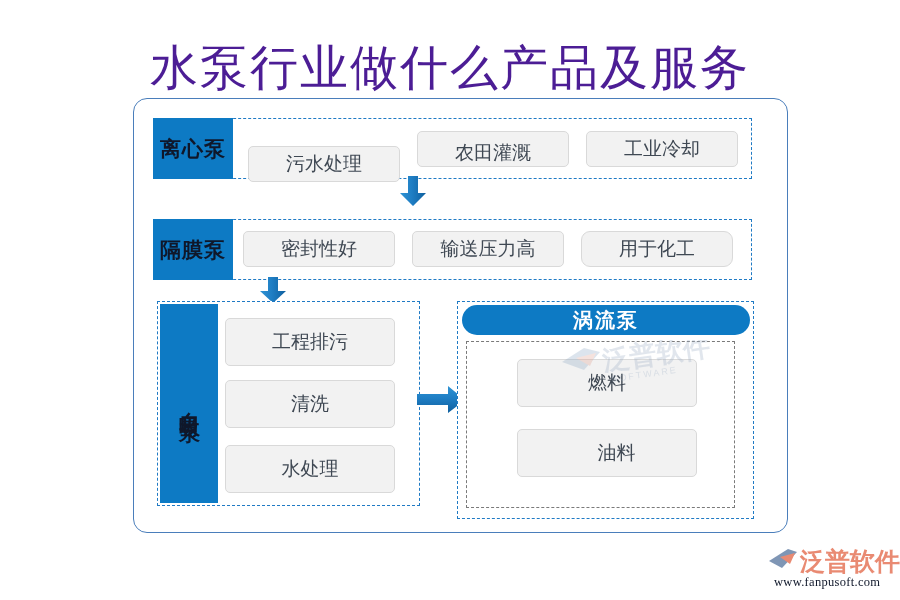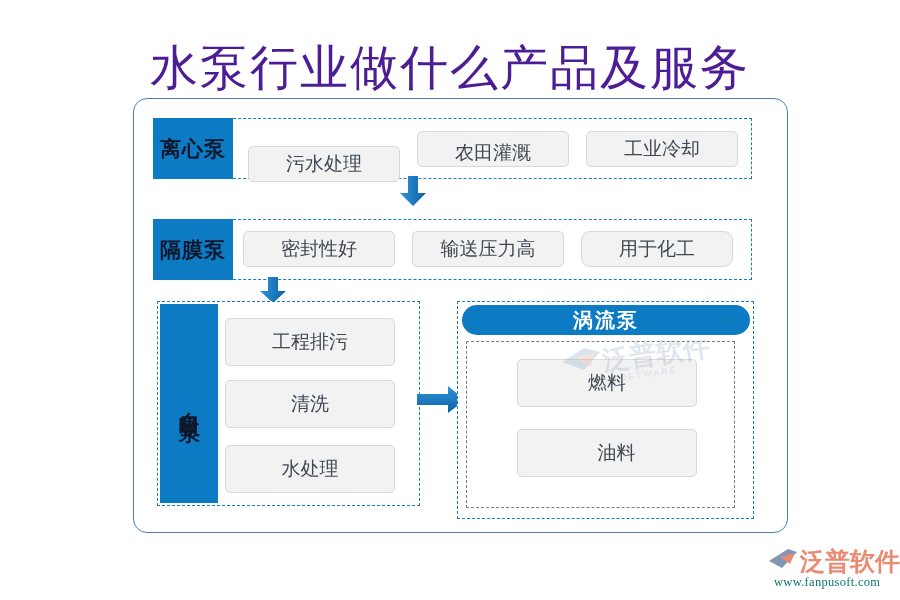--- a/index.html
+++ b/index.html
@@ -156,21 +156,21 @@
     color: #e98a72;
     letter-spacing: 0px;
     font-family: "Liberation Sans", sans-serif;
     white-space: nowrap;
   }
   #brand-logo .brand-url {
     position: absolute;
     left: 6px;
     top: 30px;
     font-size: 12.5px;
-    color: #0f766e;
+    color: #0f172a;
     letter-spacing: 0.3px;
     font-family: "Liberation Serif", "DejaVu Serif", serif;
     white-space: nowrap;
   }
 </style>
 </head>
 <body>
 
 <div id="page-title">水泵行业做什么产品及服务</div>
 

